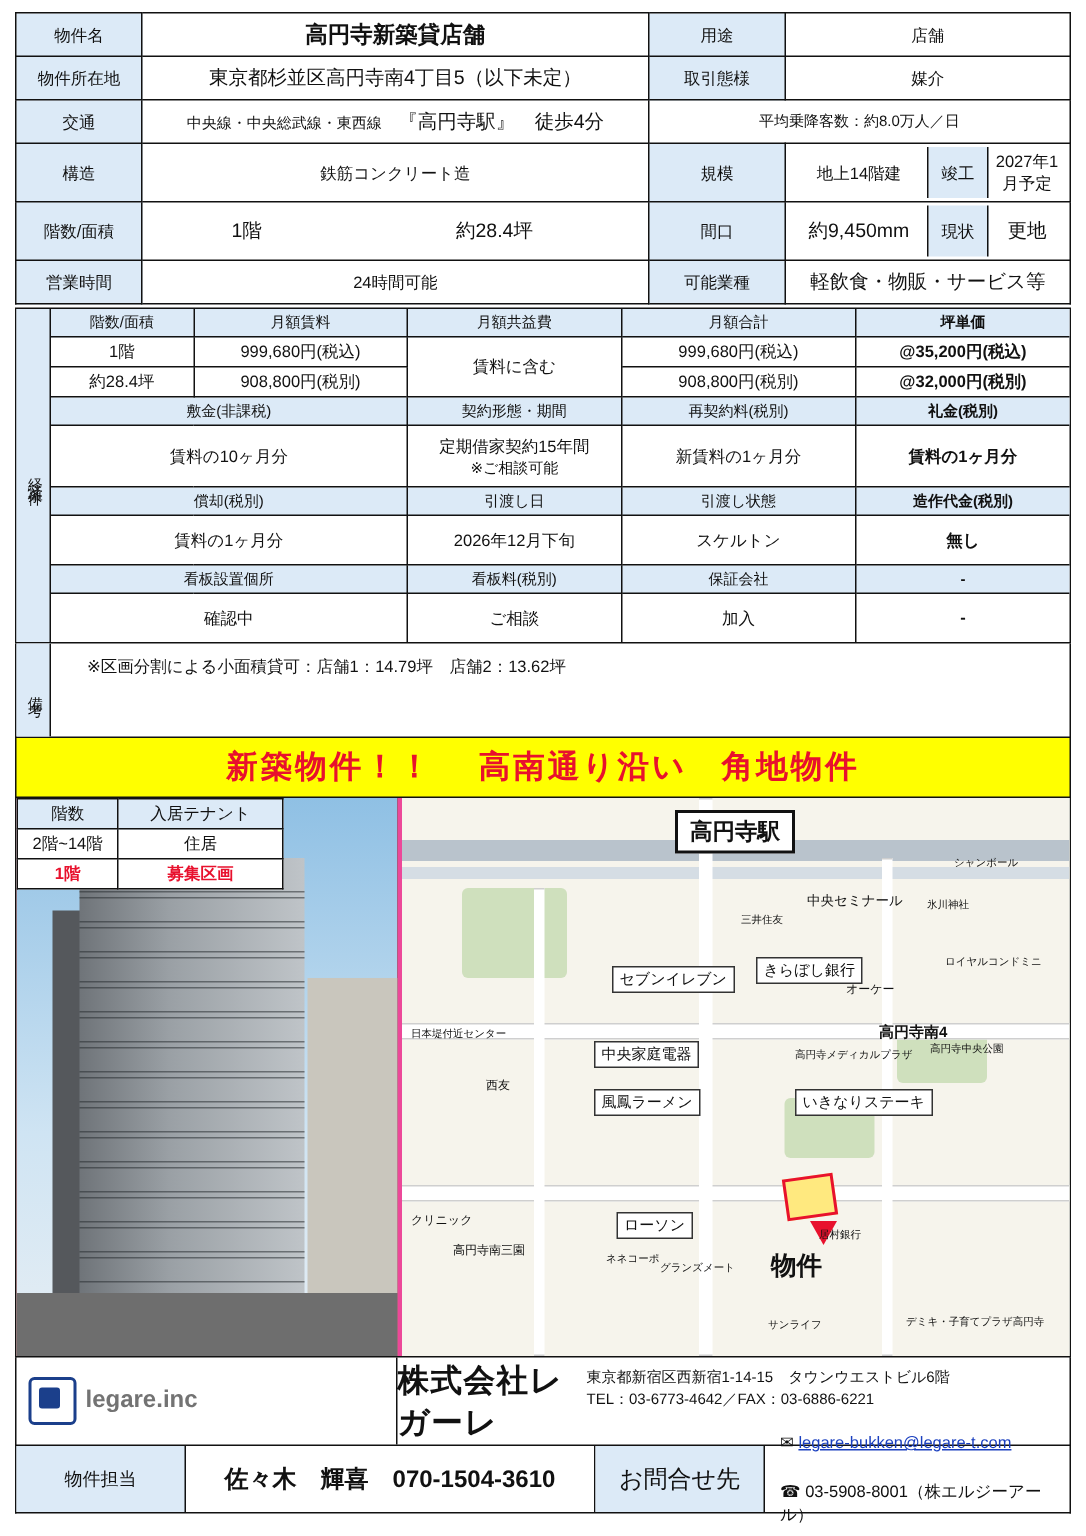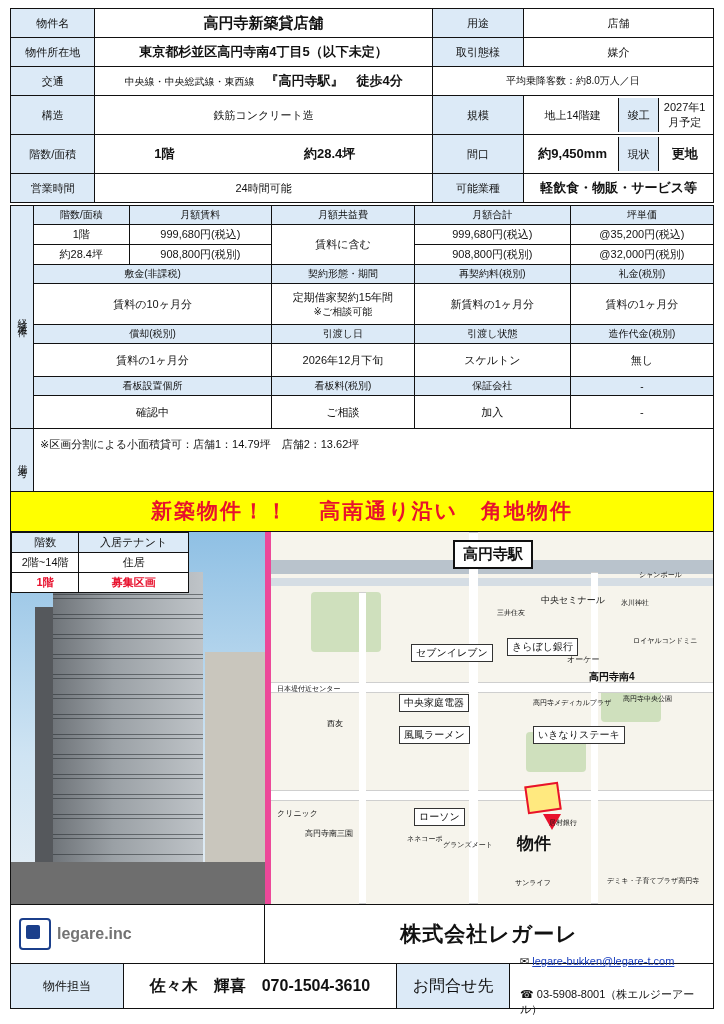--- a/index.html
+++ b/index.html
@@ -9,50 +9,50 @@
     font-family:"Liberation Sans","DejaVu Sans",sans-serif;
     color:#111;
     font-size:11px;
   }
   .page{width:724px;height:1024px;position:relative;box-sizing:border-box;padding:8px 10px 6px 10px;}
   table{border-collapse:collapse;width:100%;}
   td,th{border:1px solid #111;text-align:center;vertical-align:middle;padding:2px 3px;font-weight:normal;}
   .hd{background:#dceaf7;font-size:11px;}
   .hd2{background:#dceaf7;font-size:10px;}
   .big{font-size:15px;font-weight:bold;}
-  .med{font-size:13px;font-weight:bold;}
+  .med{font-size:13px;font-weight:normal;}
   .sm{font-size:10px;}
   .xs{font-size:9px;}
   .note{font-size:9px;margin:2px 0 2px 2px;}
   
   .t-main td{height:24px;}
   .t-main .tall td{height:30px;}
   
   .econ-wrap{display:flex;border:1px solid #111;margin-top:2px;}
   .econ-side{width:22px;background:#dceaf7;border-right:1px solid #111;
     display:flex;align-items:center;justify-content:center;font-size:10px;}
   .econ-side span{writing-mode:vertical-rl;text-orientation:upright;letter-spacing:3px;}
   .econ-body{flex:1;}
   .econ-body table td{border:1px solid #111;}
   .econ-body table{border:0;}
   .econ-body table tr td:first-child{border-left:0;}
-  .econ-body table tr td:last-child{border-right:0;}
+  .econ-body table tr td:last-child{border-right:0;font-weight:bold;}
   .econ-body table tr:first-child td{border-top:0;}
   .econ-body table tr:last-child td{border-bottom:0;}
   .remark-wrap{display:flex;border:1px solid #111;border-top:0;}
   .remark-side{width:22px;background:#dceaf7;border-right:1px solid #111;
     display:flex;align-items:center;justify-content:center;font-size:10px;}
   .remark-side span{writing-mode:vertical-rl;text-orientation:upright;letter-spacing:3px;}
-  .remark-body{flex:1;padding:8px 6px;font-size:11px;min-height:46px;text-align:left;}
+  .remark-body{flex:1;padding:8px 24px;font-size:11px;min-height:46px;text-align:left;}
   
   .banner{background:#ffff00;border:1px solid #111;border-top:0;text-align:center;
     color:#e8112d;font-weight:bold;font-size:21px;padding:5px 0 6px 0;letter-spacing:2px;font-family:Liberation Serif, serif;}
   
   .media{display:flex;border:1px solid #111;border-top:0;height:372px;}
-  .photo{width:254px;border-right:6px solid #ec4899;position:relative;overflow:hidden;background:#7f1d1d;}
+  .photo{width:254px;border-right:3px solid #ec4899;position:relative;overflow:hidden;background:#7f1d1d;}
   .mapcol{flex:1;position:relative;background:#eef3e9;overflow:hidden;}
   
   .sky{position:absolute;inset:0;background:linear-gradient(#8fc0e4,#cfe4f3 60%,#e6eef4);}
   .bldg{position:absolute;left:42px;top:40px;width:150px;height:300px;background:linear-gradient(90deg,#6f7479,#9aa0a5 40%,#bfc4c8);}
   .bldg2{position:absolute;left:24px;top:75px;width:26px;height:265px;background:#55585c;}
   .floors{position:absolute;left:42px;top:40px;width:150px;height:300px;}
   .floors div{position:absolute;left:0;right:0;height:1px;background:rgba(40,45,50,.55);}
   .winrow{position:absolute;left:0;right:0;height:11px;background:rgba(30,35,45,.45);}
   .ground{position:absolute;left:0;right:0;bottom:0;height:42px;background:#6e6e6e;}
   .side-bldg{position:absolute;right:0;top:120px;width:60px;bottom:42px;background:#c9c6bd;}
@@ -321,21 +321,21 @@
       <div class="pin" style="left:272px;top:282px"></div>
       <div class="bukken" style="left:246px;top:300px">物件</div>
 
       <div class="maplabel" style="left:140px;top:112px">セブンイレブン</div>
       <div class="maplabel" style="left:236px;top:106px">きらぼし銀行</div>
       <div class="maplabel" style="left:128px;top:162px">中央家庭電器</div>
       <div class="maplabel" style="left:128px;top:194px">風鳳ラーメン</div>
       <div class="maplabel" style="left:262px;top:194px">いきなりステーキ</div>
       <div class="maplabel" style="left:143px;top:276px">ローソン</div>
       <div style="position:absolute;left:270px;top:62px;font-size:9px">中央セミナール</div>
-      <div style="position:absolute;left:318px;top:138px;font-size:10px;font-weight:bold">高円寺南4</div>
+      <div style="position:absolute;left:318px;top:149px;font-size:10px;font-weight:bold">高円寺南4</div>
       <div style="position:absolute;left:262px;top:166px;font-size:7px">高円寺メディカルプラザ</div>
       <div style="position:absolute;left:352px;top:162px;font-size:7px">高円寺中央公園</div>
       <div style="position:absolute;left:6px;top:152px;font-size:7px">日本堤付近センター</div>
       <div style="position:absolute;left:56px;top:186px;font-size:8px">西友</div>
       <div style="position:absolute;left:34px;top:296px;font-size:8px">高円寺南三園</div>
       <div style="position:absolute;left:136px;top:302px;font-size:7px">ネネコーポ</div>
       <div style="position:absolute;left:172px;top:308px;font-size:7px">グランズメート</div>
       <div style="position:absolute;left:6px;top:276px;font-size:8px">クリニック</div>
       <div style="position:absolute;left:244px;top:346px;font-size:7px">サンライフ</div>
       <div style="position:absolute;left:336px;top:344px;font-size:7px">デミキ・子育てプラザ高円寺</div>
@@ -349,20 +349,24 @@
       <div style="position:absolute;left:268px;top:62px;font-size:7px"></div>
     </div>
   </div>
 
   <div class="footer">
     <div class="logo">
       <div class="logo-mark"></div>
       <div style="font-size:16px;font-weight:bold;color:#737373">legare.inc</div>
     </div>
     <div class="corp">株式会社レガーレ</div>
+    <div class="addr">
+      <div>東京都新宿区西新宿1-14-15　タウンウエストビル6階</div>
+      <div>TEL：03-6773-4642／FAX：03-6886-6221</div>
+    </div>
   </div>
 
   <div class="contact">
     <div class="c1">物件担当</div>
     <div class="c2">佐々木　輝喜　070-1504-3610</div>
     <div class="c3">お問合せ先</div>
     <div class="c4">
       <div>
         <span>✉</span>
         <a href="#">legare-bukken@legare-t.com</a>

